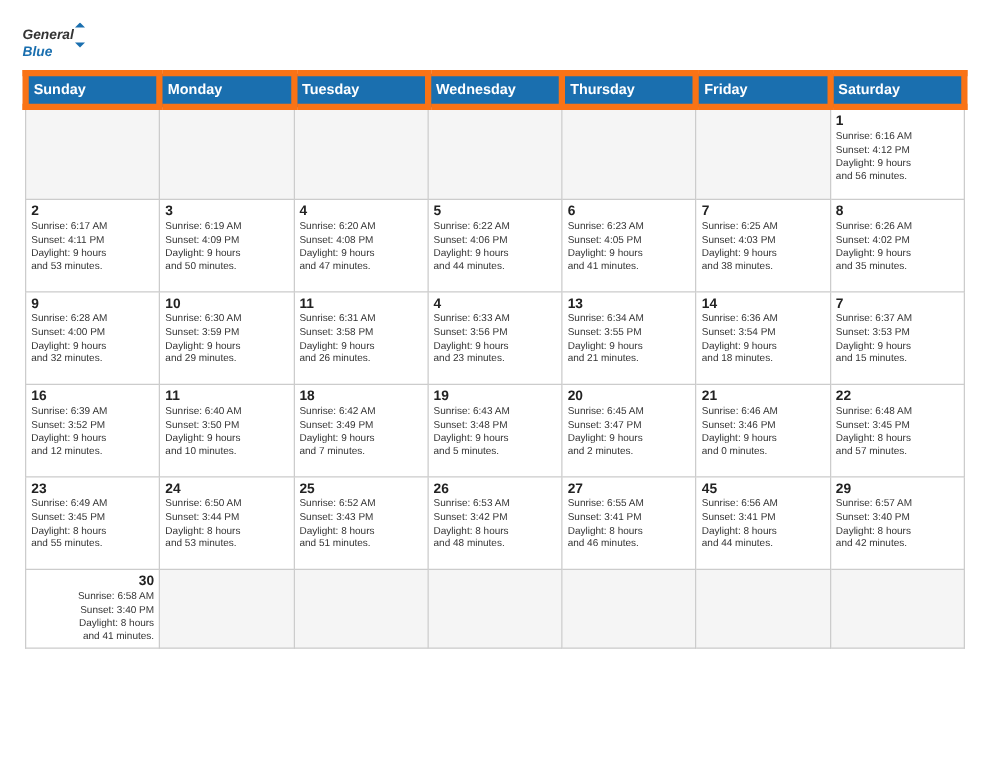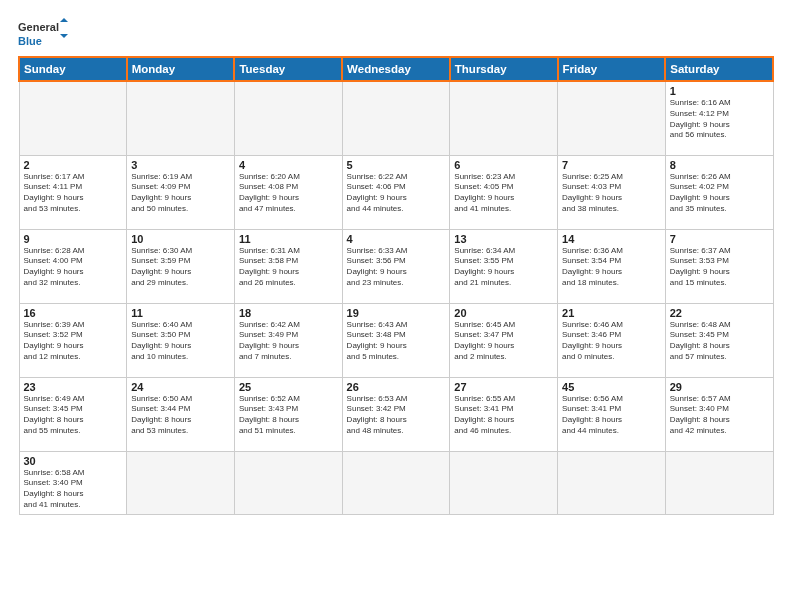--- a/index.html
+++ b/index.html
@@ -17,20 +17,21 @@
     .header-top {
       display: flex;
       align-items: flex-start;
       justify-content: space-between;
       margin-bottom: 2px;
     }
     .logo {
       display: flex;
       align-items: center;
       gap: 4px;
+      font-style: italic;
     }
     .title-block {
       text-align: right;
     }
     .month-title {
       font-size: 32px;
       font-weight: bold;
       color: #222;
       line-height: 1.1;
     }
@@ -44,21 +45,21 @@
       border-collapse: collapse;
       table-layout: fixed;
     }
     thead th {
       background: #1a6faf;
       color: #fff;
       font-size: 11.5px;
       font-weight: bold;
       padding: 5px 4px;
       text-align: left;
-      border: 2px solid #f97316;
+      border: 5px solid #f97316;
     }
     tbody td {
       border: 1px solid #ccc;
       vertical-align: top;
       padding: 3px 4px;
       font-size: 8.5px;
       color: #222;
       height: 74px;
     }
     .day-num {
@@ -68,20 +69,21 @@
       display: block;
       margin-bottom: 1px;
     }
     .day-info {
       font-size: 8px;
       color: #333;
       line-height: 1.35;
     }
     tbody tr:last-child td {
       height: 60px;
+      text-align: right;
     }
     .empty {
       background: #f5f5f5;
     }
   </style>
 </head>
 <body>
 
 <div class="page">
   <div class="header-top">

